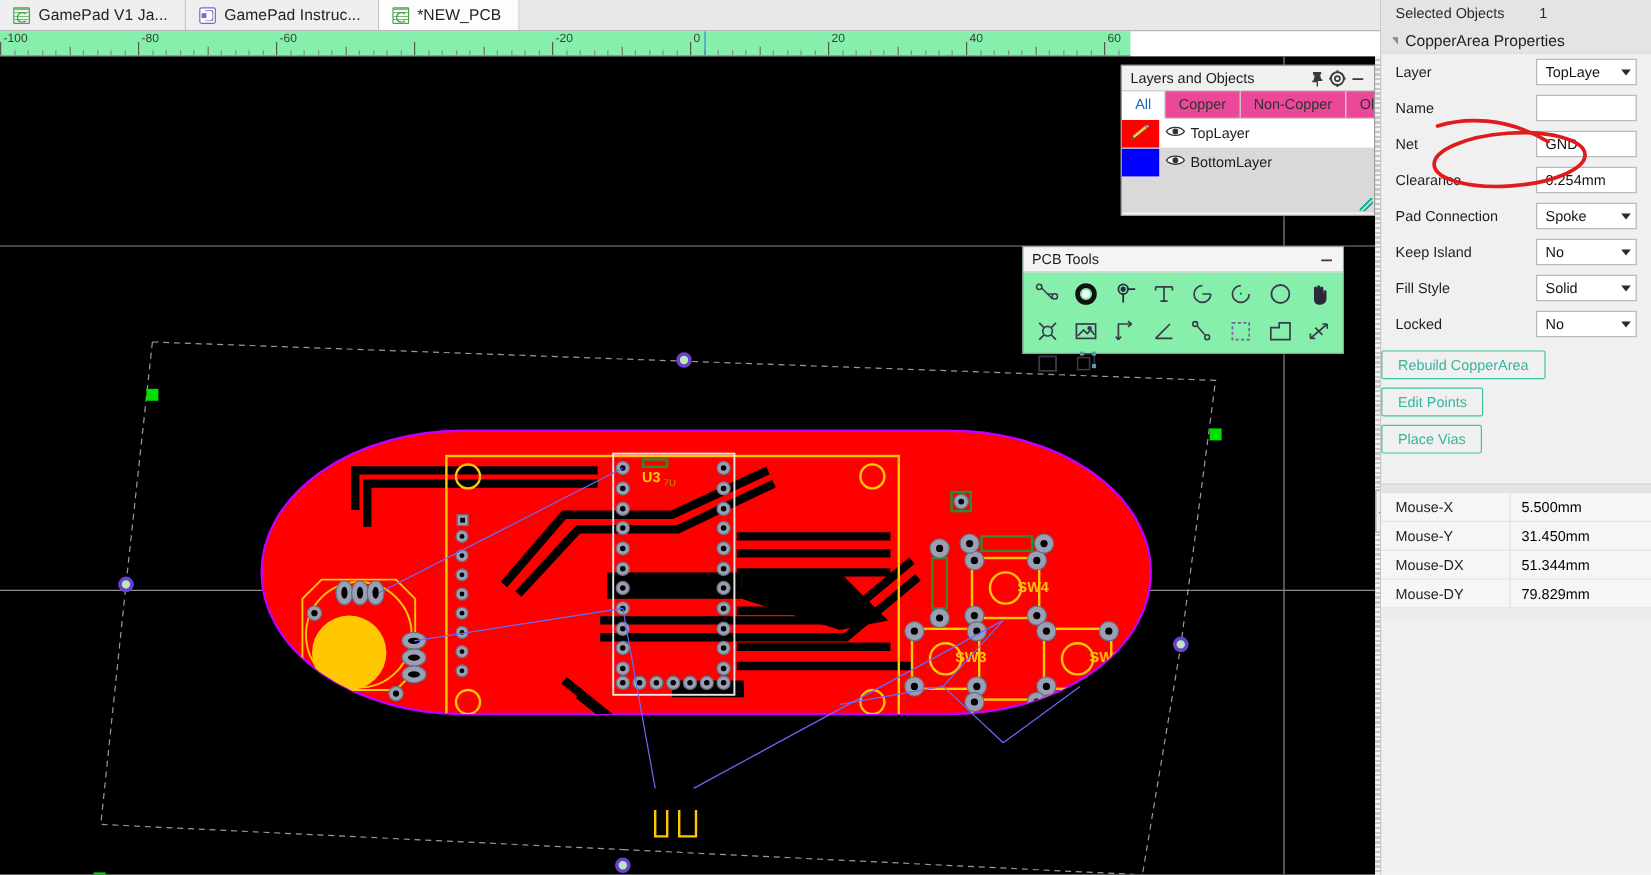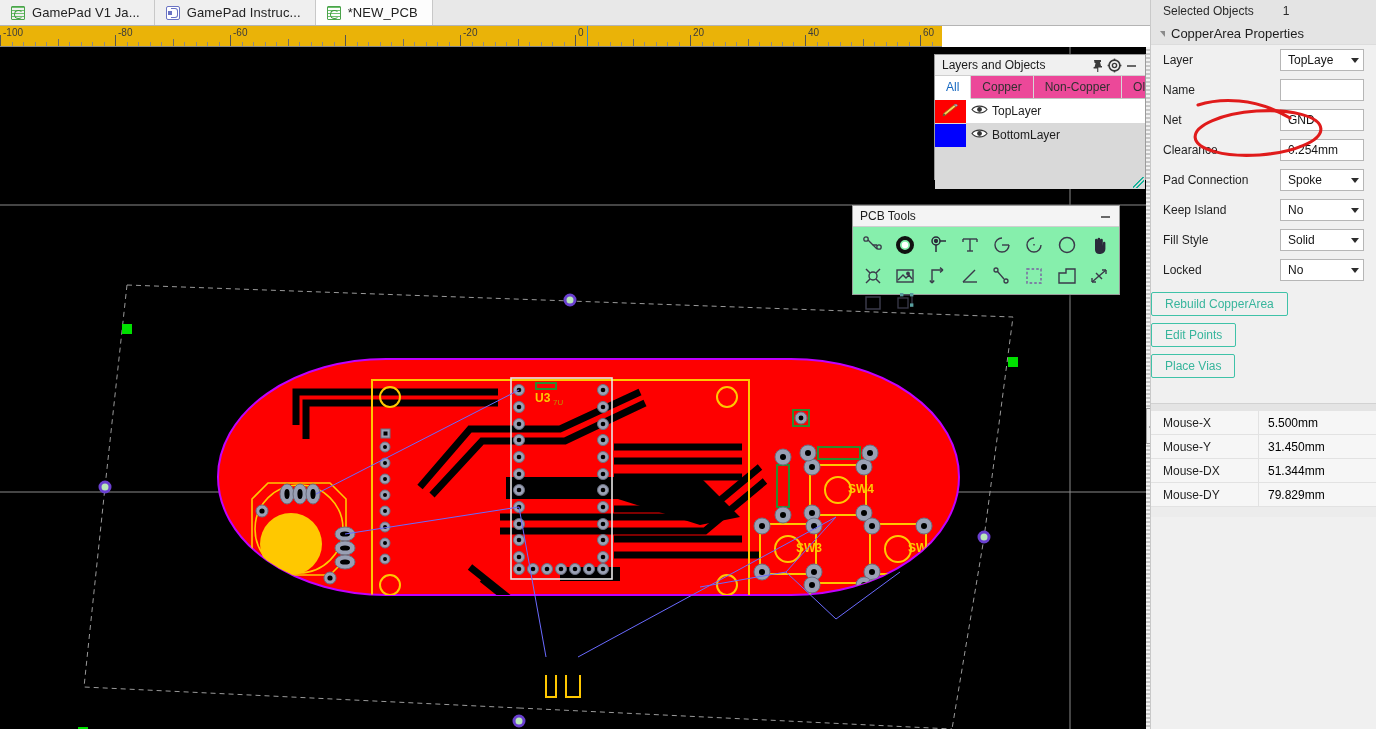--- a/index.html
+++ b/index.html
@@ -52,21 +52,21 @@
     border-radius: 0 3px 3px 0;
   }
   .ico-pcb::before {
     content:""; position:absolute; left:1.5px; top:4px;
     width:4px; height:4px; background:#6a73c4;
   }
 
   
   #ruler {
     position: absolute; left: 0; top: 26px; width: 942px; height: 21px;
-    background: #eab308; border-bottom: 1px solid #8a8a8a;
+    background: #86efac; border-bottom: 1px solid #8a8a8a;
     overflow: hidden;
   }
   .rtick { position: absolute; bottom: 0; width: 1px; background: #6e6e6e; }
   .rtick.major { height: 11px; background: #555; }
   .rtick.mid   { height: 7px; }
   .rtick.minor { height: 4px; background: #8b8b8b; }
   .rlabel {
     position: absolute; top: 1px; font-size: 10px; color: #3c3c3c;
     font-family: "Liberation Sans", sans-serif; white-space: nowrap;
   }
@@ -99,21 +99,21 @@
 
   
   #layers { left: 934px; top: 54px; width: 212px; height: 126px; }
   .ltabs { display: flex; height: 23px; background: #ec4899; border-bottom: 1px solid #c4c4c4; }
   .ltab {
     padding: 0 11px; display: flex; align-items: center;
     font-size: 12px; color: #303030; border-right: 1px solid #d6d6d6;
     cursor: pointer; white-space: nowrap;
   }
   .ltab.active { background: #fff; color: #1668c1; border-bottom: 1px solid #fff; margin-bottom: -1px; }
-  .lrows { background: #d9d9d9; height: 90px; position: relative; }
+  .lrows { background: #d9d9d9; height: 78px; position: relative; }
   .lrow { display: flex; align-items: center; height: 24px; cursor: pointer; }
   .lrow.sel { background: #fff; }
   .lswatch { width: 31px; height: 23px; position: relative; flex: 0 0 auto; }
   .pencil { position: absolute; left: 6px; top: 4px; width: 19px; height: 15px; }
   .leye { width: 26px; text-align: center; flex: 0 0 auto; }
   .lname { font-size: 12px; color: #1c1c1c; }
   .lgrip {
     position: absolute; right: 1px; bottom: 1px; width: 11px; height: 11px;
     background:
       linear-gradient(135deg, transparent 42%, #19b39b 42%, #19b39b 52%, transparent 52%),

